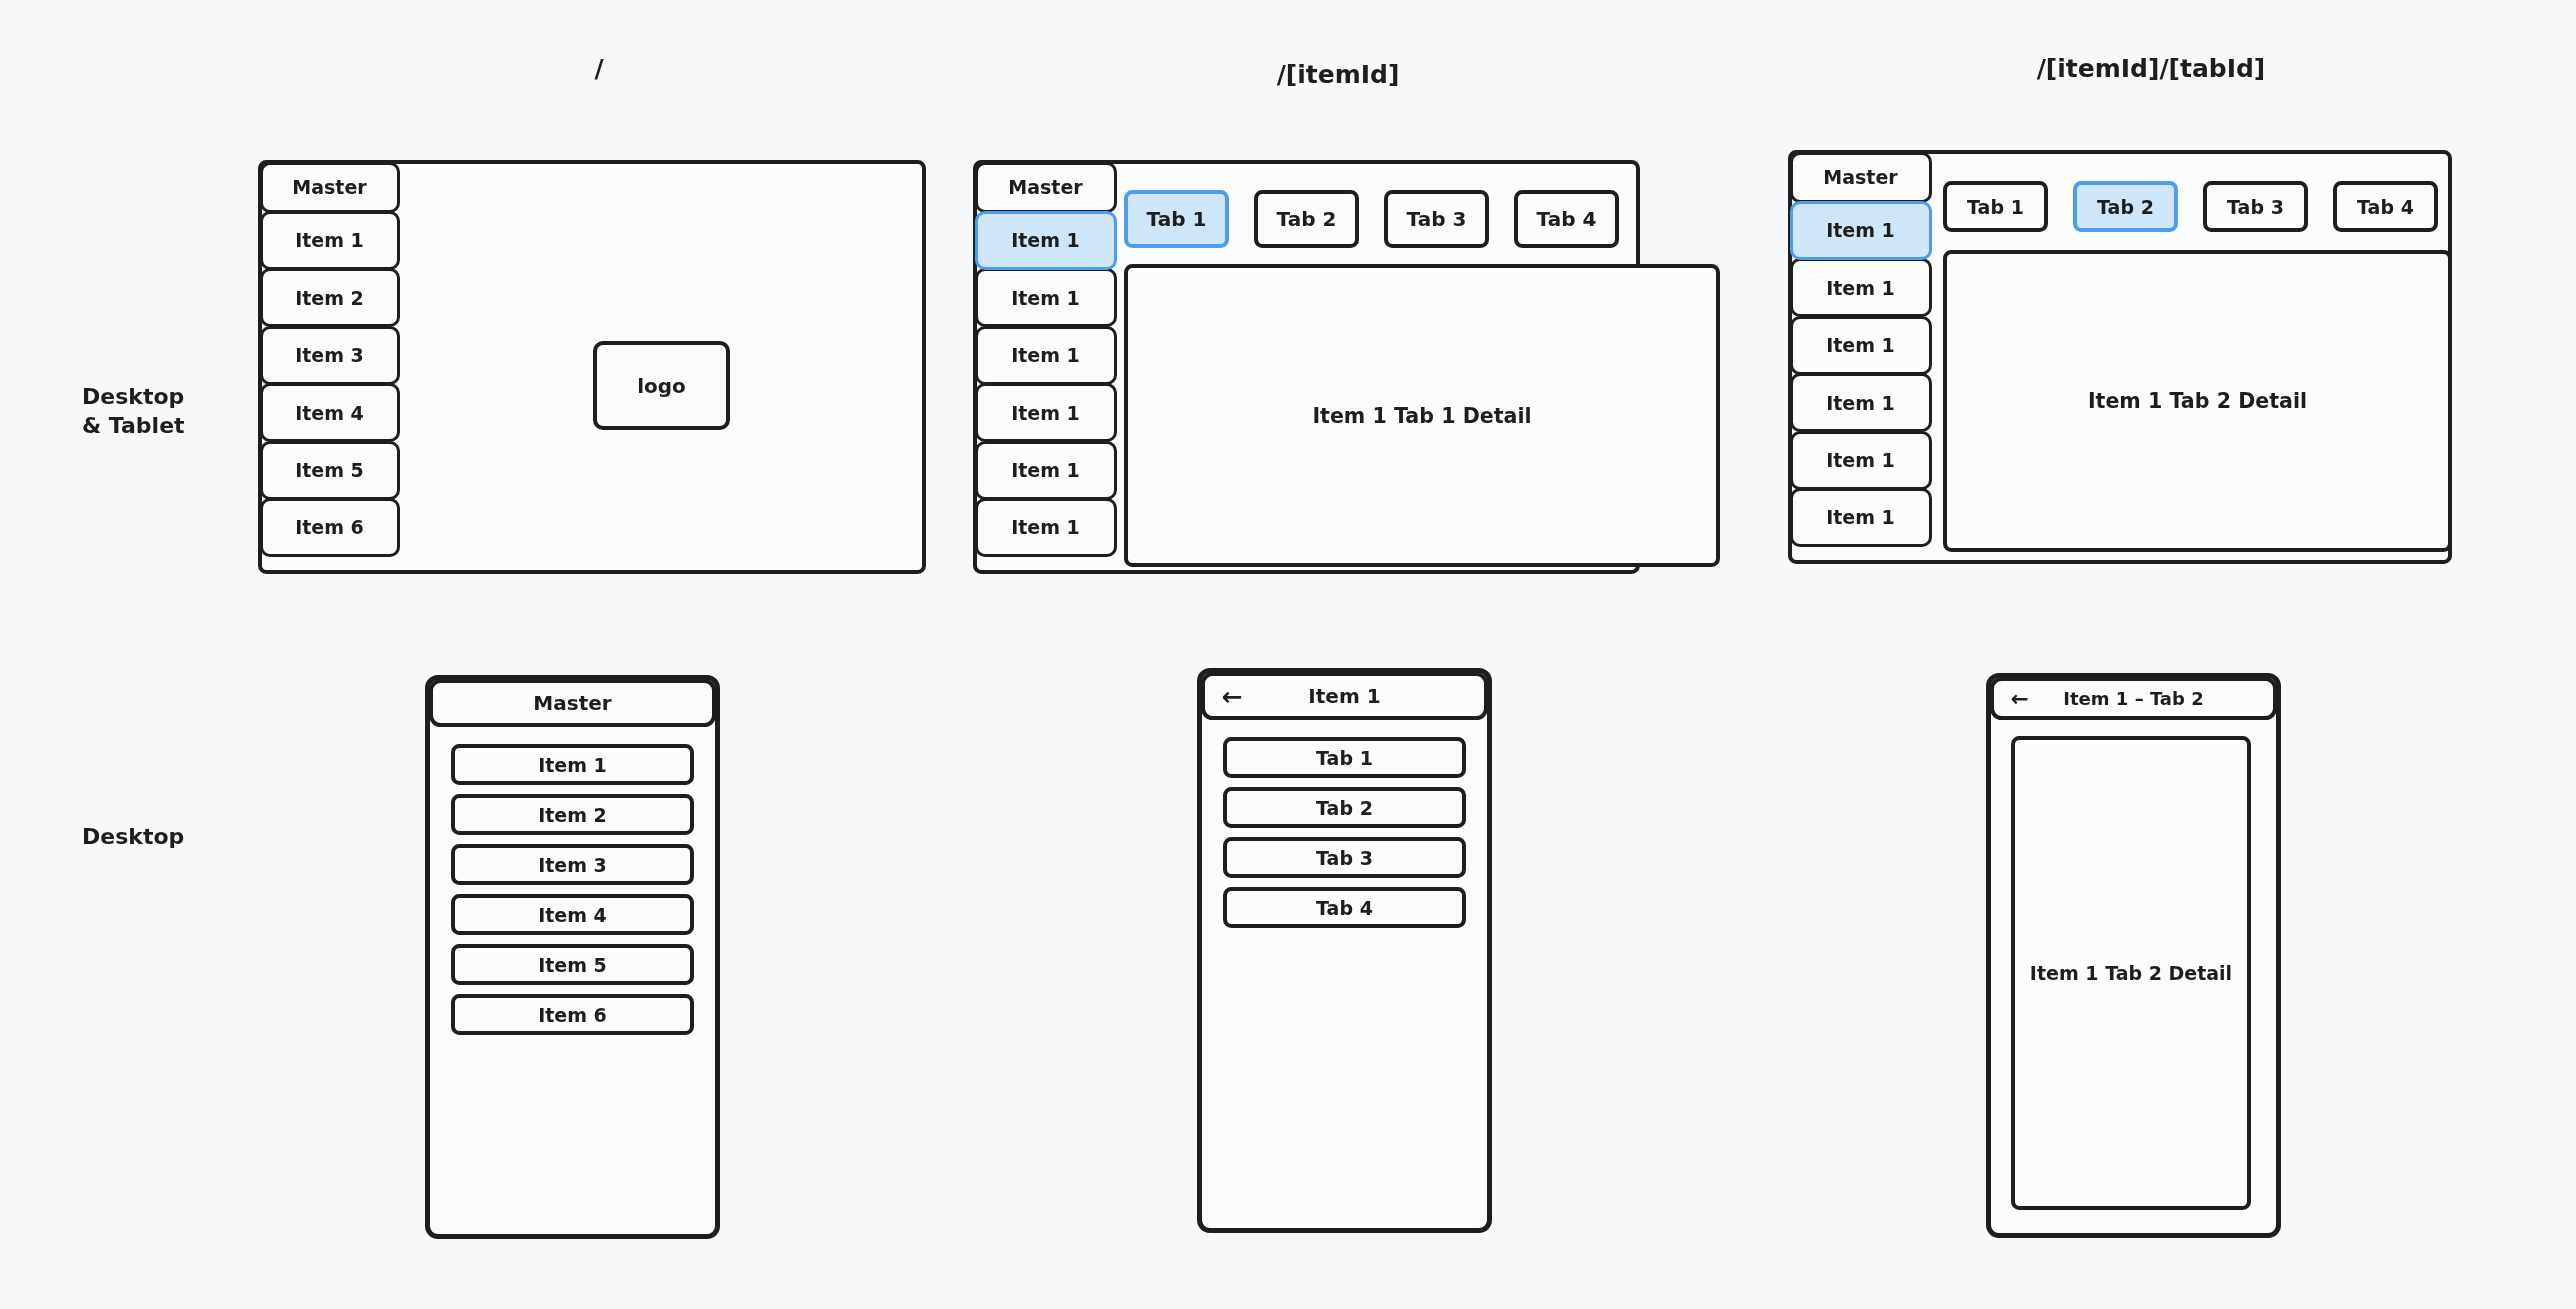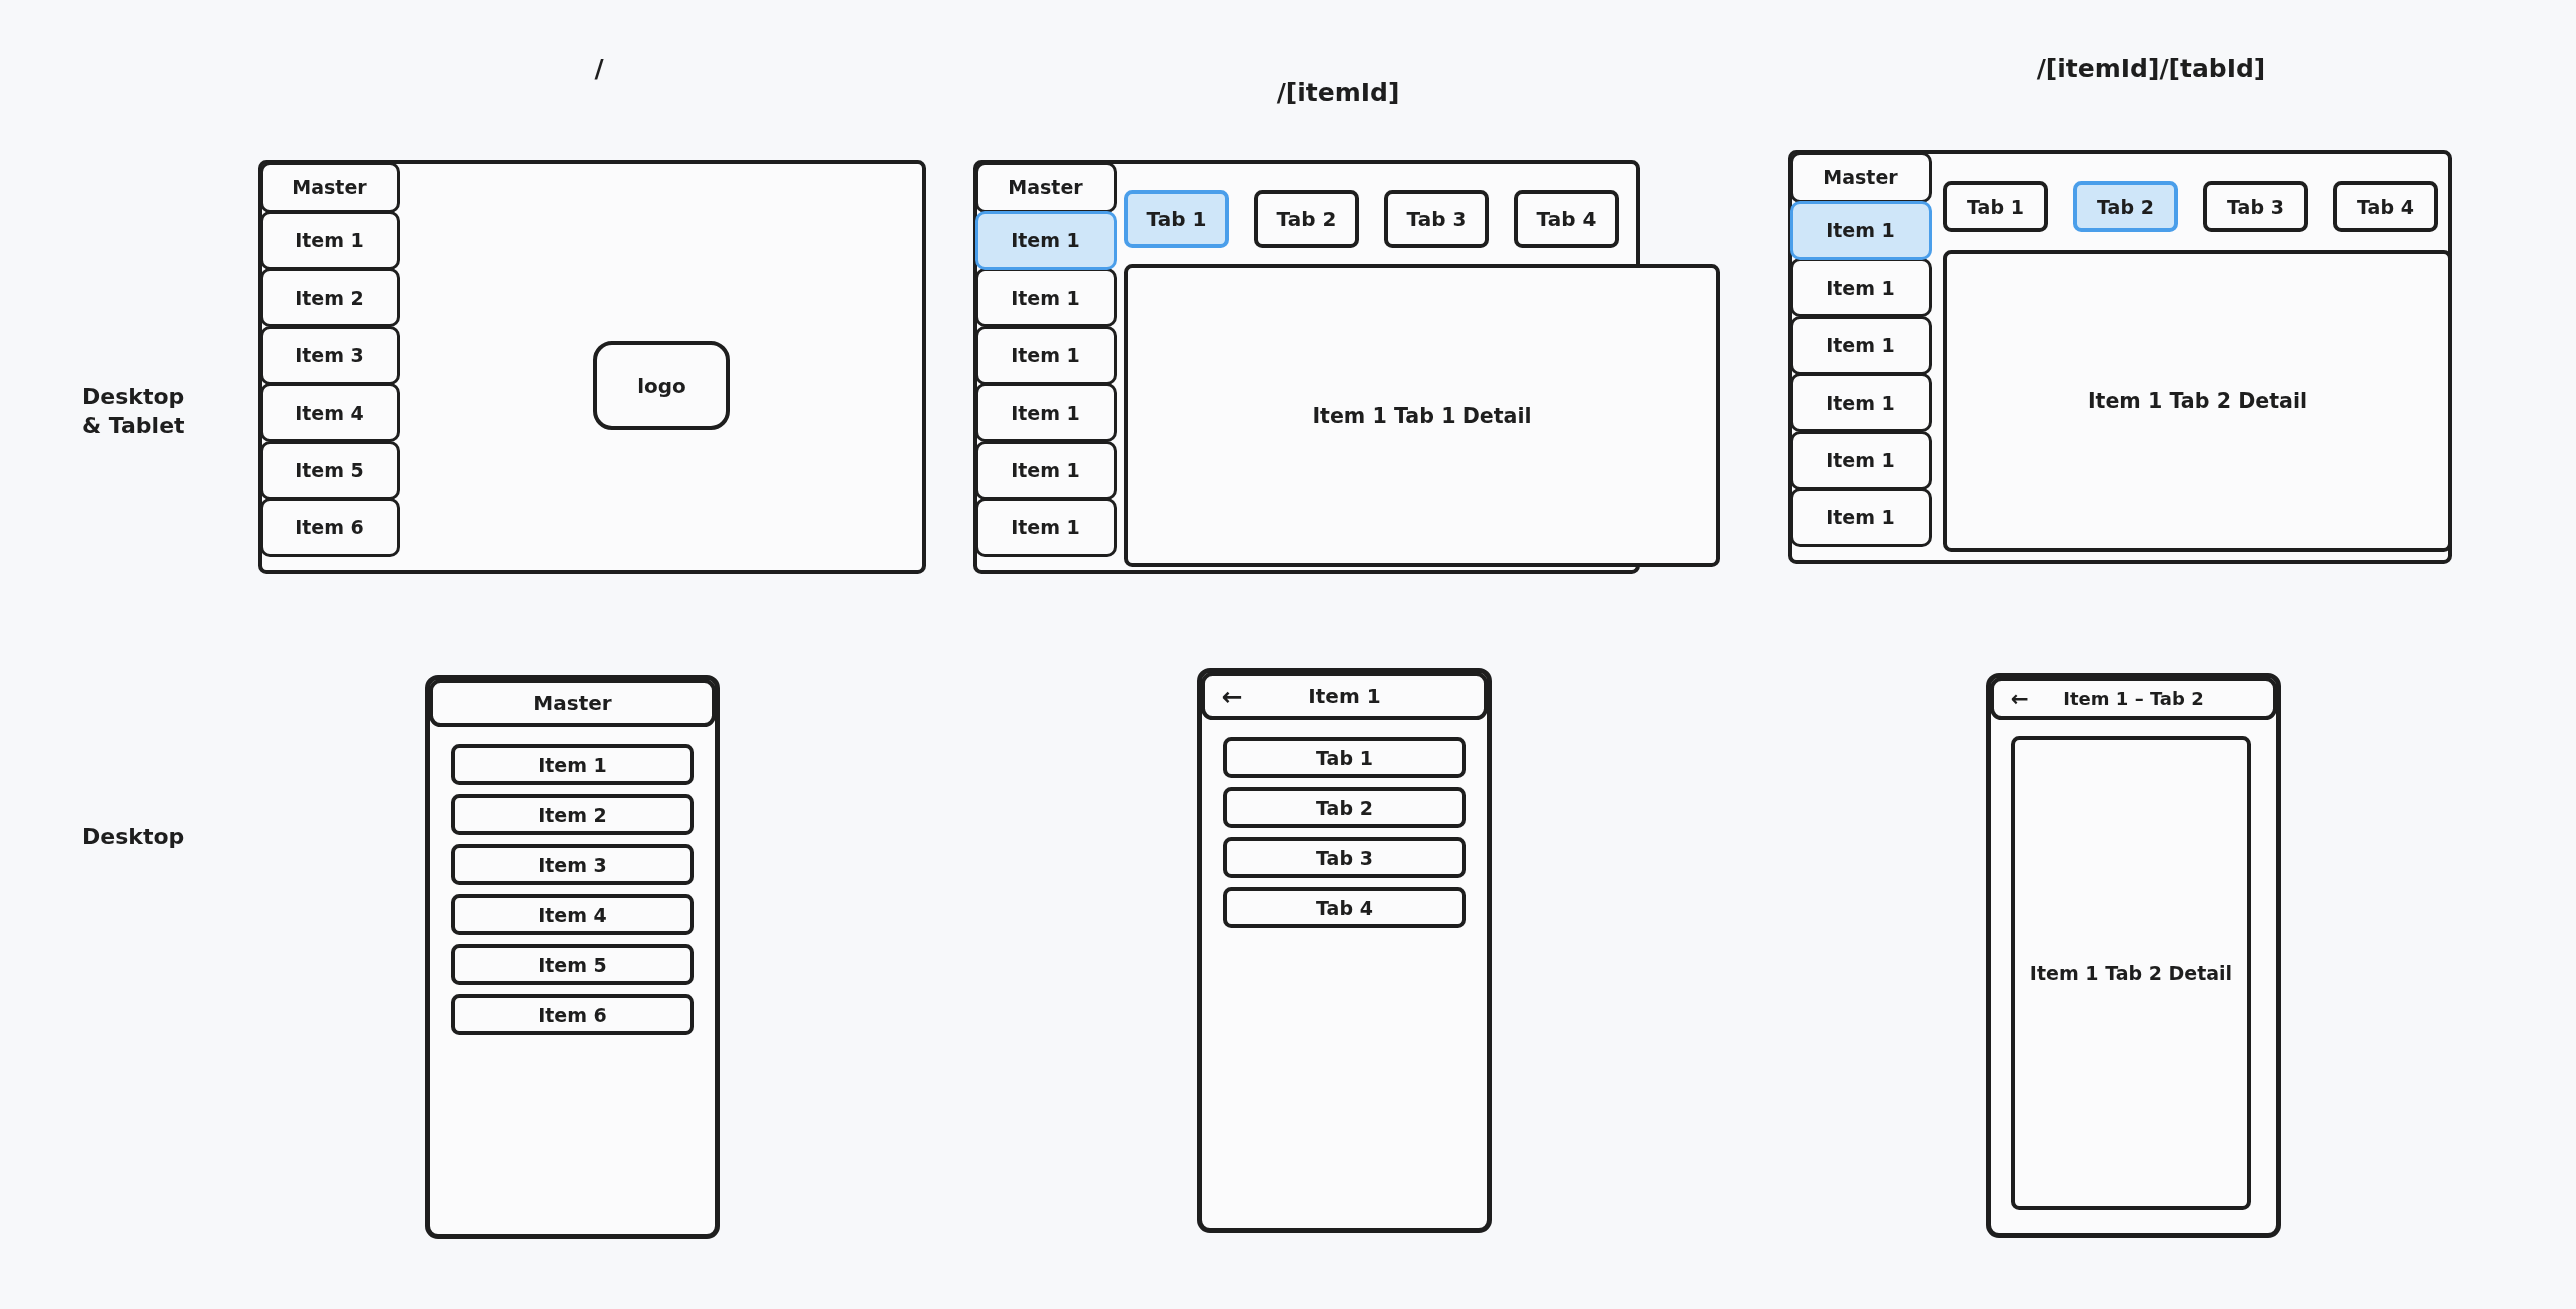--- a/index.html
+++ b/index.html
@@ -105,21 +105,21 @@
     font-family: "DejaVu Sans", "Liberation Sans", sans-serif;
     font-weight: 700;
     color: #1e1e1e;
   }
 
   
   .logo-box {
     position: absolute;
     background: #fbfbfc;
     border: 4.1px solid #1e1e1e;
-    border-radius: 19px;
+    border-radius: 10px;
     display: flex;
     align-items: center;
     justify-content: center;
     font-family: "DejaVu Sans", "Liberation Sans", sans-serif;
     font-weight: 700;
     color: #1e1e1e;
   }
 
   
   .phone {
@@ -175,21 +175,21 @@
 <body>
 
 <div class="row-caption" style="left:82px; top:350px; width:181px;">
   <div>Desktop</div>
   <div>&amp; Tablet</div>
 </div>
 
 <div class="row-caption" style="left:82px; top:790px; width:181px;">Desktop</div>
 
 <div class="route-title" style="left:599px; top:54px;">/</div>
-<div class="route-title" style="left:1338px; top:78px;">/[itemId]</div>
+<div class="route-title" style="left:1338px; top:60px;">/[itemId]</div>
 <div class="route-title" style="left:2151px; top:54px;">/[itemId]/[tabId]</div>
 
 <div class="desktop-frame" style="left:258px; top:160px; width:668px; height:414px;">
 
   <div class="sidebar" style="left:-2.5px; top:-2.5px; width:140px;">
     <div class="side-cell" style="height:51px; font-size:19px;">Master</div>
     <div class="side-cell" style="height:59px; font-size:19px;">Item 1</div>
     <div class="side-cell" style="height:59px; font-size:19px;">Item 2</div>
     <div class="side-cell" style="height:59px; font-size:19px;">Item 3</div>
     <div class="side-cell" style="height:59px; font-size:19px;">Item 4</div>

